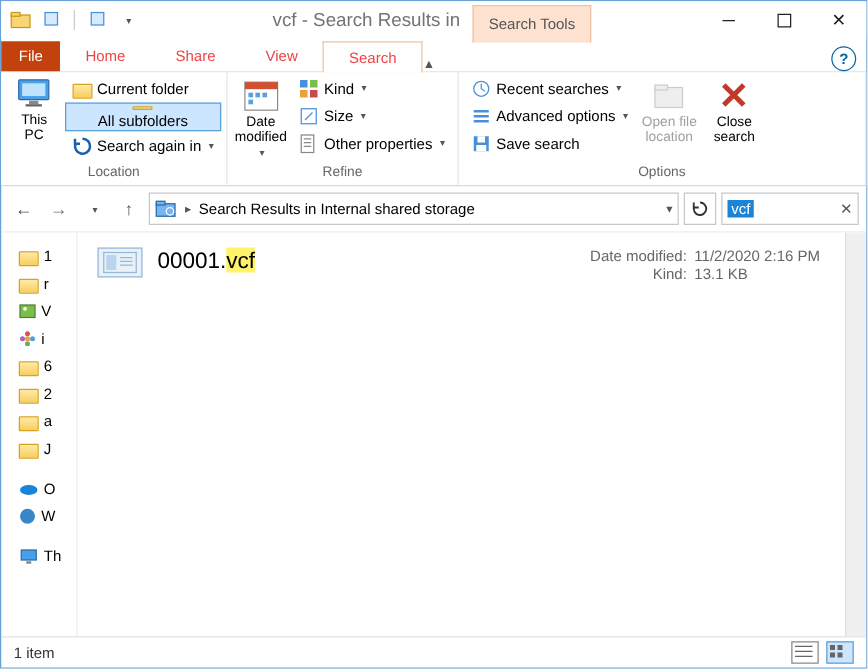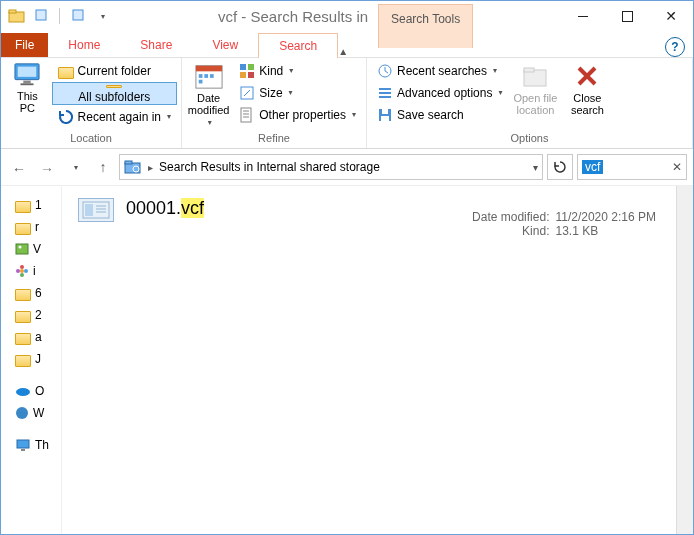--- a/index.html
+++ b/index.html
@@ -2,21 +2,21 @@
 <html><head>
 <meta charset="utf-8">
 <style>
   html,body{margin:0;padding:0;font-family:"Segoe UI",Arial,sans-serif;font-size:12px;color:#000;background:#fff;}
   .window{width:694px;height:535px;border:1px solid #6aa1d8;box-sizing:border-box;background:#fff;display:flex;flex-direction:column;position:relative;}
   
   .titlebar{height:30px;display:flex;align-items:center;background:#fff;}
   .qat{display:flex;align-items:center;gap:4px;padding-left:6px;}
   .qat .icon-box{width:20px;height:20px;display:flex;align-items:center;justify-content:center;}
   .qat .sep{width:1px;height:16px;background:#ccc;margin:0 4px;}
-  .context-tab{margin-left:140px;background:#fce2cf;border:1px solid #f1c2a2;border-bottom:none;height:22px;padding:3px 12px 18px;font-size:12px;color:#555;display:flex;align-items:center;position:absolute;left:237px;top:3px;}
+  .context-tab{margin-left:140px;background:#fce2cf;border:1px solid #f1c2a2;border-bottom:none;height:22px;padding:3px 12px 4px;font-size:12px;color:#555;display:flex;align-items:center;position:absolute;left:237px;top:3px;}
   .title-text{margin-left:16px;color:#737373;font-size:15px;}
   .win-controls{margin-left:auto;display:flex;height:30px;}
   .win-btn{width:44px;height:30px;display:flex;align-items:center;justify-content:center;}
   .win-line{width:10px;height:1px;background:#222;}
   .win-square{width:9px;height:9px;border:1px solid #222;}
   .win-x{font-size:14px;color:#222;}
   
   .tabrow{height:26px;display:flex;align-items:flex-end;border-bottom:1px solid #e1e1e1;}
   .file-tab{background:#c2410c;color:#fff;height:24px;padding:0 14px;display:flex;align-items:center;font-size:12px;}
   .tab{height:24px;padding:0 20px;display:flex;align-items:center;color:#ef4444;}
@@ -49,21 +49,21 @@
   .searchbox .clear{color:#555;font-size:12px;}
   
   .main{flex:1;display:flex;overflow:hidden;}
   .tree{width:60px;border-right:1px solid #eee;overflow:hidden;padding-top:8px;}
   .tree-item{height:22px;display:flex;align-items:center;gap:4px;padding-left:14px;font-size:12px;white-space:nowrap;overflow:hidden;}
   .content{flex:1;position:relative;padding:12px 16px;}
   .result{display:flex;align-items:flex-start;gap:12px;}
   .thumb{width:34px;height:22px;border:1px solid #97b8d8;background:#e8f0f8;display:flex;align-items:center;justify-content:center;}
   .filename{font-size:18px;}
   .filename .hl{background:#fff36b;}
-  .meta{position:absolute;right:20px;top:12px;font-size:12px;color:#666;text-align:left;margin-top:12px;}
+  .meta{position:absolute;right:20px;top:12px;font-size:12px;color:#666;text-align:left;}
   .meta .row{display:flex;gap:6px;}
   .meta .lbl{color:#666;width:96px;text-align:right;}
   .meta .val{color:#666;}
   
   .status{height:24px;border-top:1px solid #e3e3e3;display:flex;align-items:center;padding:0 10px;font-size:12px;color:#333;}
   .view-toggles{margin-left:auto;display:flex;gap:6px;}
   .vt{width:20px;height:16px;border:1px solid #888;display:flex;}
   .scroll-stub{width:16px;background:#f0f0f0;border-left:1px solid #ddd;}
   .title-spacer{flex:1;display:flex;align-items:center;padding-left:90px;}
 </style>
@@ -143,21 +143,21 @@
           </div>
           <div class="small-btn selected">
             <span class="ico-folder"></span>
             <span>All subfolders</span>
           </div>
           <div class="small-btn">
             <svg width="16" height="16">
                 <path d="M8 2a6 6 0 1 1-5.6 4" fill="none" stroke="#1560b0" stroke-width="2"></path>
                 <path d="M2 2v4h4" fill="none" stroke="#1560b0" stroke-width="2"></path>
               </svg>
-            <span>Recent again in</span>
+            <span>Search again in</span>
             <span class="drop">▾</span>
           </div>
         </div>
       </div>
       <div class="group-label">Location</div>
     </div>
 
     <div class="group" style="width:176px">
       <div class="group-body">
         <div class="big-btn">
@@ -372,14 +372,34 @@
           </div>
         <div class="row">
             <span class="lbl">Kind:</span>
             <span class="val">13.1 KB</span>
           </div>
       </div>
     </div>
     <div class="scroll-stub"></div>
   </div>
 
+  <div class="status">
+    <span>1 item</span>
+    <div class="view-toggles">
+      <div class="vt">
+        <svg width="18" height="14">
+            <line x1="2" y1="3" x2="16" y2="3" stroke="#666"></line>
+            <line x1="2" y1="7" x2="16" y2="7" stroke="#666"></line>
+            <line x1="2" y1="11" x2="16" y2="11" stroke="#666"></line>
+          </svg>
+      </div>
+      <div class="vt" style="background:#cde6ff;border-color:#5aa1d8">
+        <svg width="18" height="14">
+            <rect x="2" y="2" width="4" height="4" fill="#666"></rect>
+            <rect x="8" y="2" width="4" height="4" fill="#666"></rect>
+            <rect x="2" y="8" width="4" height="4" fill="#666"></rect>
+            <rect x="8" y="8" width="4" height="4" fill="#666"></rect>
+          </svg>
+      </div>
+    </div>
+  </div>
 
 </div>
 
 </body></html>

